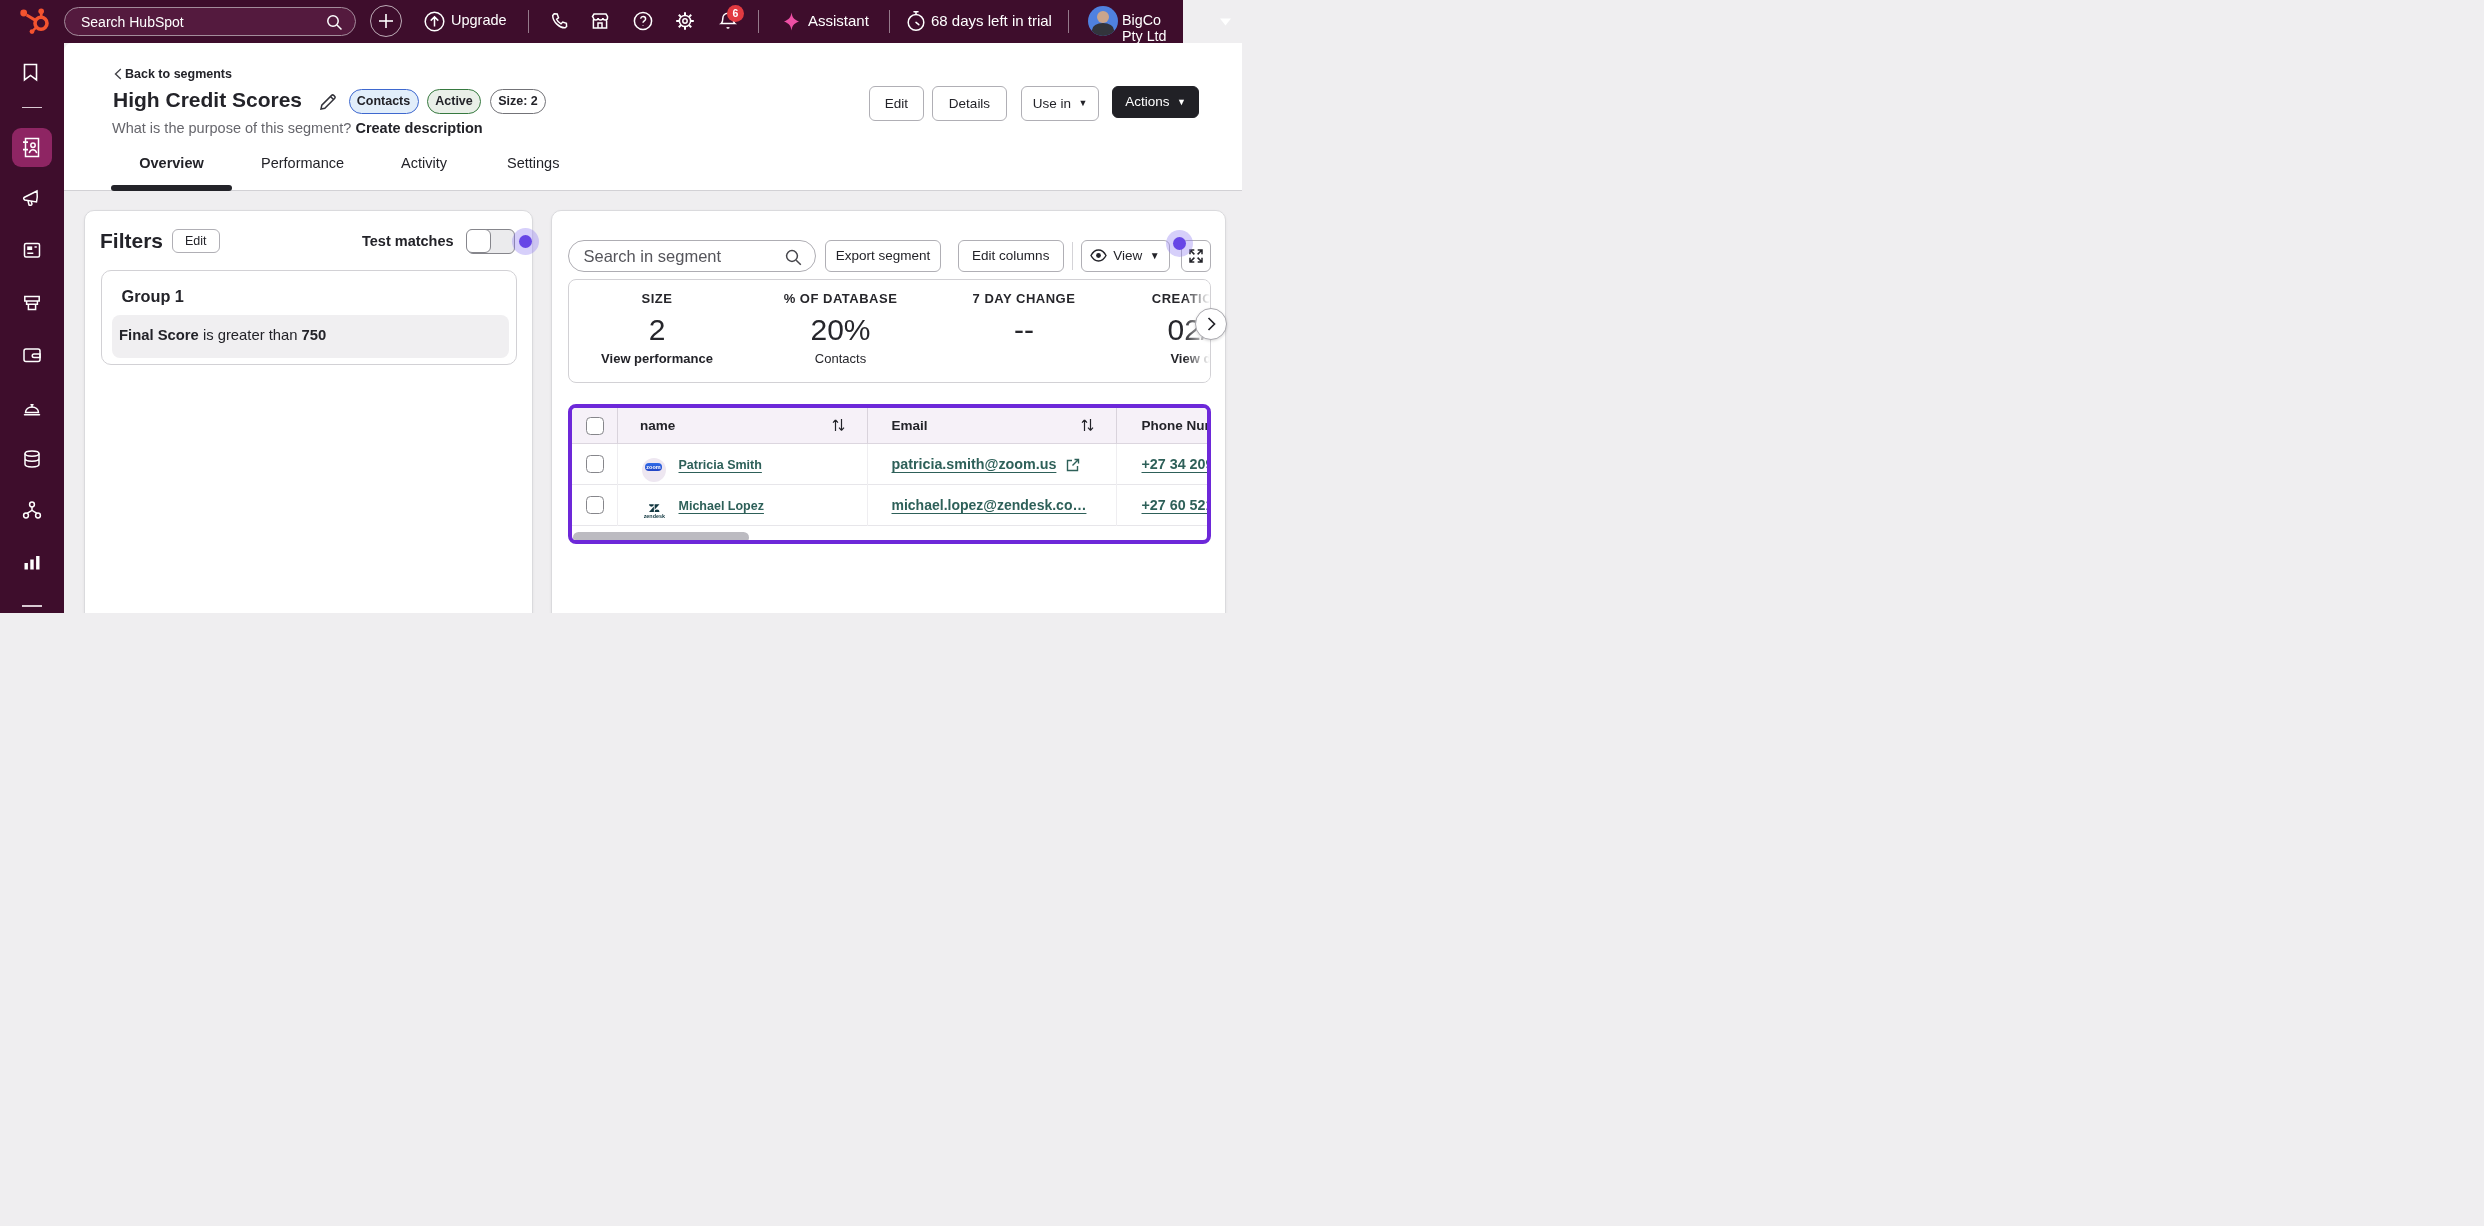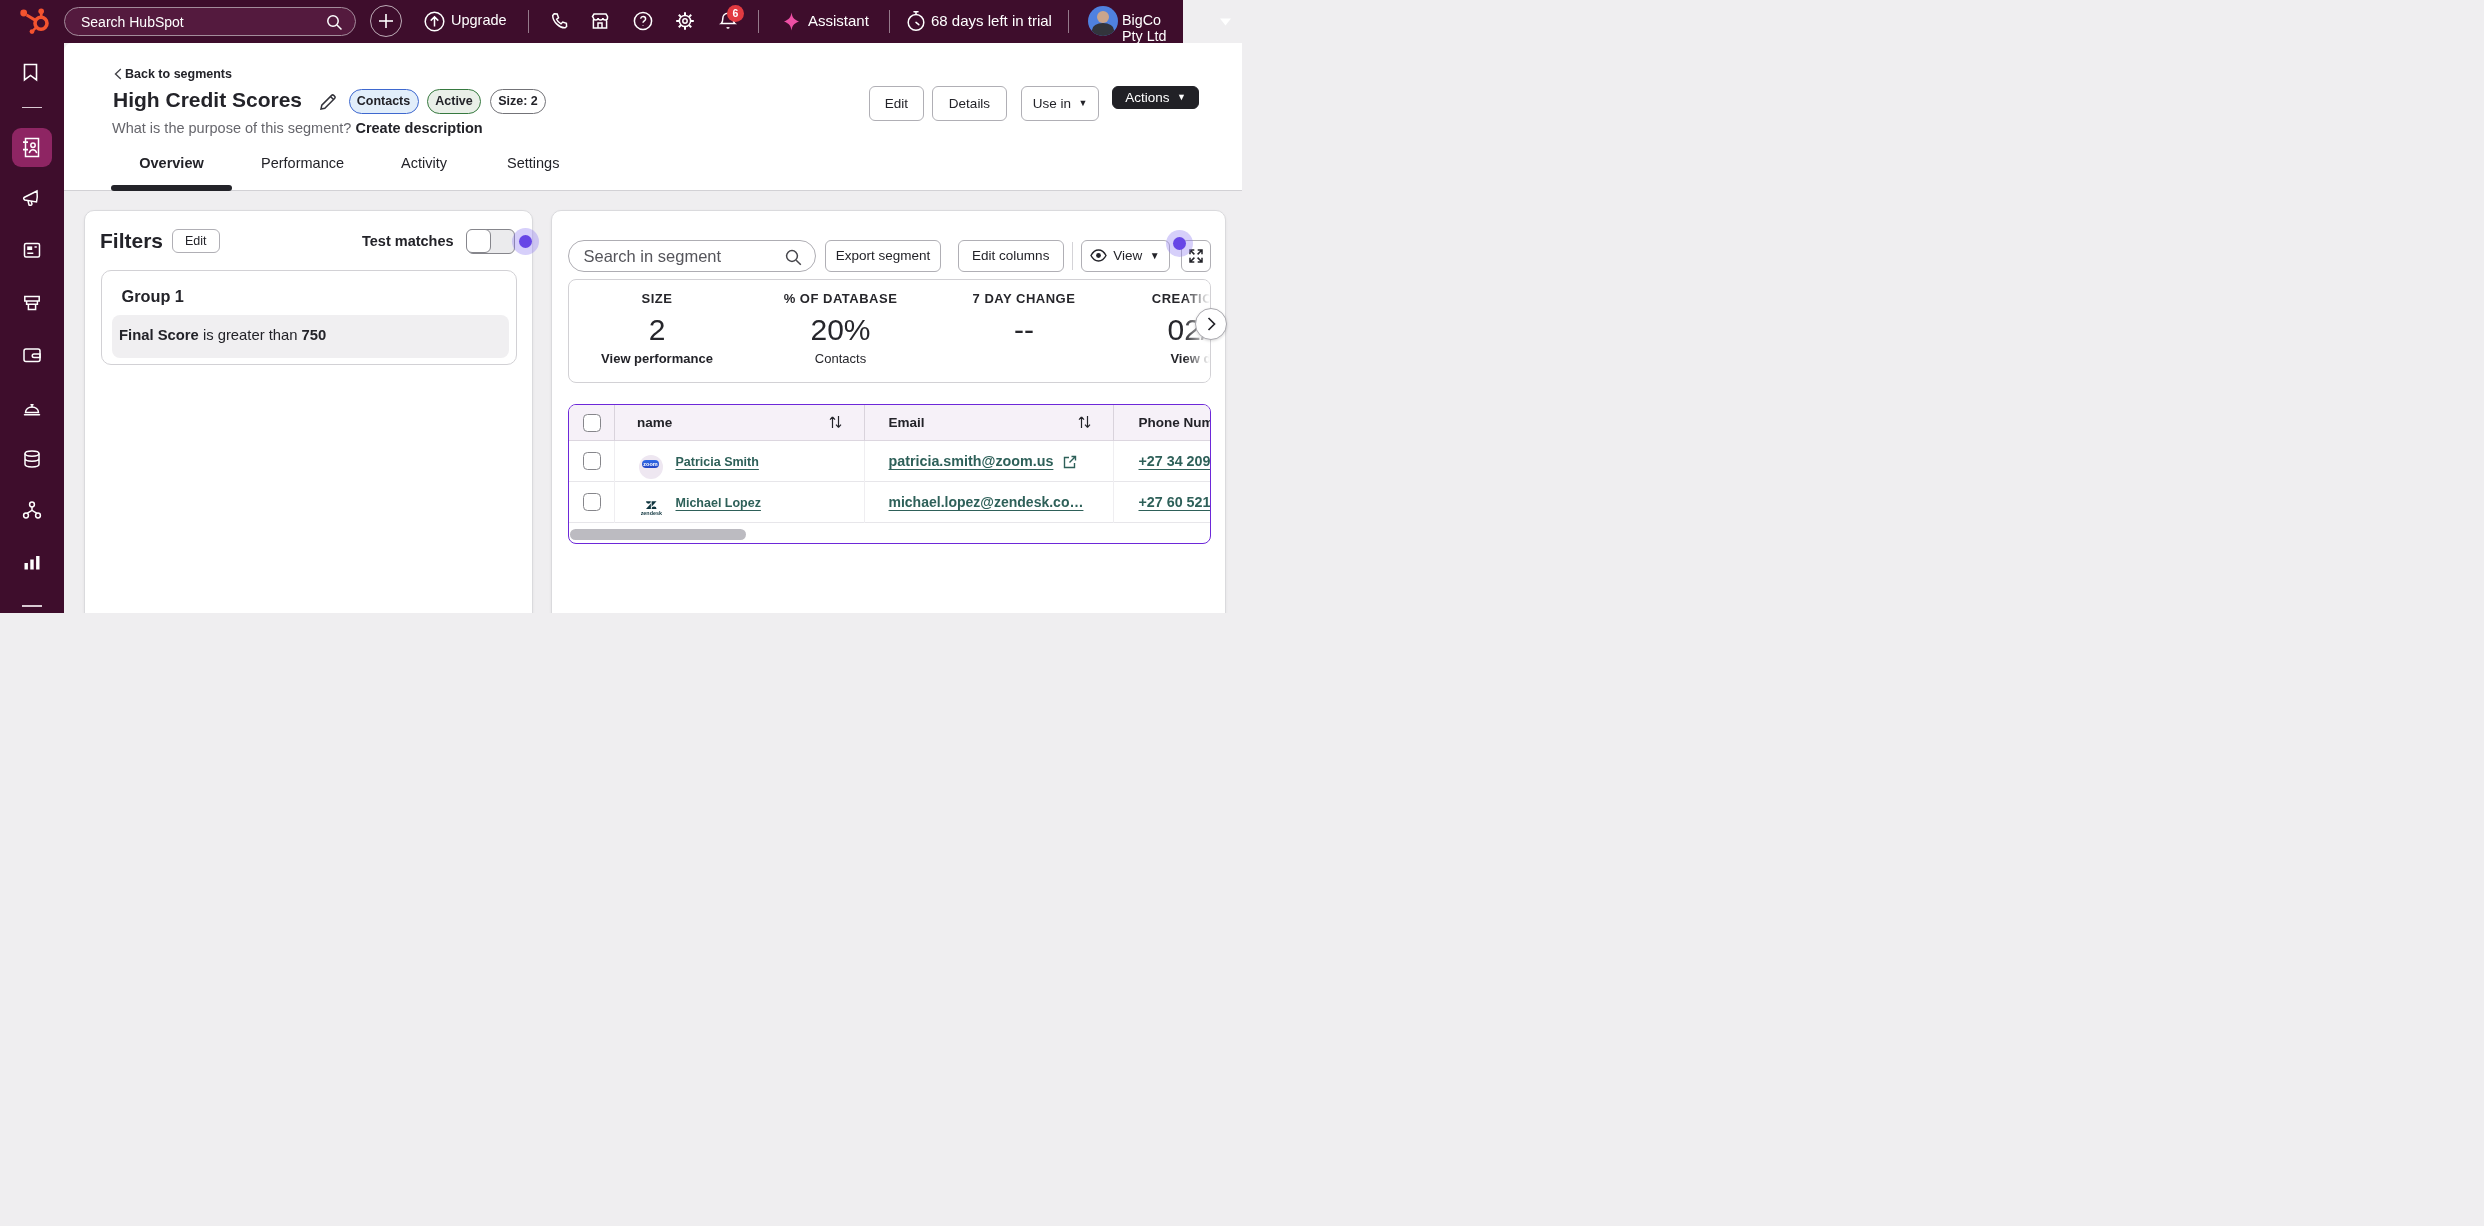--- a/index.html
+++ b/index.html
@@ -162,21 +162,21 @@
   <span class="abs" style="left:49px;top:45px;font-size:21px;font-weight:bold;color:#232329;">High Credit Scores</span>
   <svg class="abs" style="left:255px;top:51px" width="17" height="17" viewBox="0 0 17 17" fill="none" stroke="#33333a" stroke-width="1.5">
         <path d="M2 15l.8-3.8L12.6 1.4a1.5 1.5 0 012.1 0l.9.9a1.5 1.5 0 010 2.1L5.8 14.2 2 15zM11.5 2.5L14.5 5.5"></path>
       </svg>
   <div class="pill" style="left:284.5px;top:45.5px;width:70px;background:#e2eefa;border:1.5px solid #3e68cf;">Contacts</div>
   <div class="pill" style="left:363px;top:45.5px;width:54px;background:#e9efe8;border:1.5px solid #36793f;text-align:center;">Active</div>
   <div class="pill" style="left:426px;top:45.5px;width:56px;background:#fff;border:1.5px solid #737378;">Size: 2</div>
   <div class="btn" style="left:805px;top:42.5px;width:55px;height:35px;">Edit</div>
   <div class="btn" style="left:868px;top:42.5px;width:75px;height:35px;">Details</div>
   <div class="btn" style="left:957px;top:42.5px;width:78px;height:35px;">Use in&nbsp;&nbsp;<span style="font-size:9px;">▼</span></div>
-  <div class="btn" style="left:1048px;top:42.5px;width:87px;height:23px;background:#212126;color:#fff;border-color:#212126;">Actions&nbsp;&nbsp;<span style="font-size:9px;">▼</span></div>
+  <div class="btn" style="left:1048px;top:42.5px;width:87px;height:32px;background:#212126;color:#fff;border-color:#212126;">Actions&nbsp;&nbsp;<span style="font-size:9px;">▼</span></div>
   <span class="abs" style="left:48px;top:77px;font-size:14.5px;color:#66666c;">What is the purpose of this segment? <b style="color:#232329;">Create description</b></span>
  </div>
  <div class="abs" style="left:0;top:0;width:1178px;height:147.5px;">
   <span class="abs" style="left:47px;top:112px;width:121px;text-align:center;font-size:14.5px;font-weight:bold;color:#232329;">Overview</span>
   <span class="abs" style="left:197px;top:112px;font-size:14.5px;color:#232329;">Performance</span>
   <span class="abs" style="left:337px;top:112px;font-size:14.5px;color:#232329;">Activity</span>
   <span class="abs" style="left:443px;top:112px;font-size:14.5px;color:#232329;">Settings</span>
   <div class="abs" style="left:47px;top:142px;width:121px;height:5.5px;background:#232329;border-radius:3px;"></div>
  </div>
  <div class="card" style="left:19.5px;top:166.5px;width:449px;height:460px;">
@@ -231,21 +231,21 @@
     <div class="statlab" style="left:547.25px;">CREATION DATE</div>
     <div class="statval" style="left:599px;width:200px;text-align:left;white-space:nowrap;">02/07/2025</div>
     <div class="statsub" style="left:547.25px;font-weight:bold;">View details</div>
     <div class="abs" style="right:0;top:0;width:26px;height:104px;background:linear-gradient(90deg,rgba(255,255,255,0),#fff);"></div>
   </div>
   <div class="abs" style="left:643px;top:97px;width:32px;height:32px;border-radius:50%;background:#fff;border:1px solid #a9a8ae;box-shadow:0 1px 3px rgba(0,0,0,.15);">
     <svg style="position:absolute;left:11px;top:8px" width="9" height="14" viewBox="0 0 9 14" fill="none" stroke="#232329" stroke-width="1.7">
           <path d="M1.5 1l6 6-6 6"></path>
         </svg>
   </div>
-  <div class="abs" style="left:15.5px;top:193px;width:643px;height:140px;border:1px solid #6d28d9;border-radius:8px;overflow:hidden;">
+  <div class="abs" style="left:15.5px;top:193px;width:643px;height:140px;border:4px solid #6d28d9;border-radius:8px;overflow:hidden;">
     <div class="abs" style="left:0;top:0;width:643px;height:36px;background:#f6f1f8;border-bottom:1px solid #dcd6df;"></div>
     <div class="abs" style="left:45px;top:0;width:1px;height:36px;background:#d9d3dc;"></div>
     <div class="abs" style="left:295px;top:0;width:1px;height:36px;background:#d9d3dc;"></div>
     <div class="abs" style="left:544.5px;top:0;width:1px;height:36px;background:#d9d3dc;"></div>
     <span class="abs" style="left:68.5px;top:10px;font-size:13.5px;font-weight:bold;color:#232329;">name</span>
     <svg class="abs" style="left:260px;top:10.5px" width="13" height="14" viewBox="0 0 13 14" fill="none" stroke="#232329" stroke-width="1.2">
           <path d="M3.5 13V2M3.5 2L1 4.7M3.5 2L6 4.7M9.5 1v11M9.5 12.3L7 9.6M9.5 12.3L12 9.6"></path>
         </svg>
     <span class="abs" style="left:320px;top:10px;font-size:13.5px;font-weight:bold;color:#232329;">Email</span>
     <svg class="abs" style="left:509px;top:10.5px" width="13" height="14" viewBox="0 0 13 14" fill="none" stroke="#232329" stroke-width="1.2">

